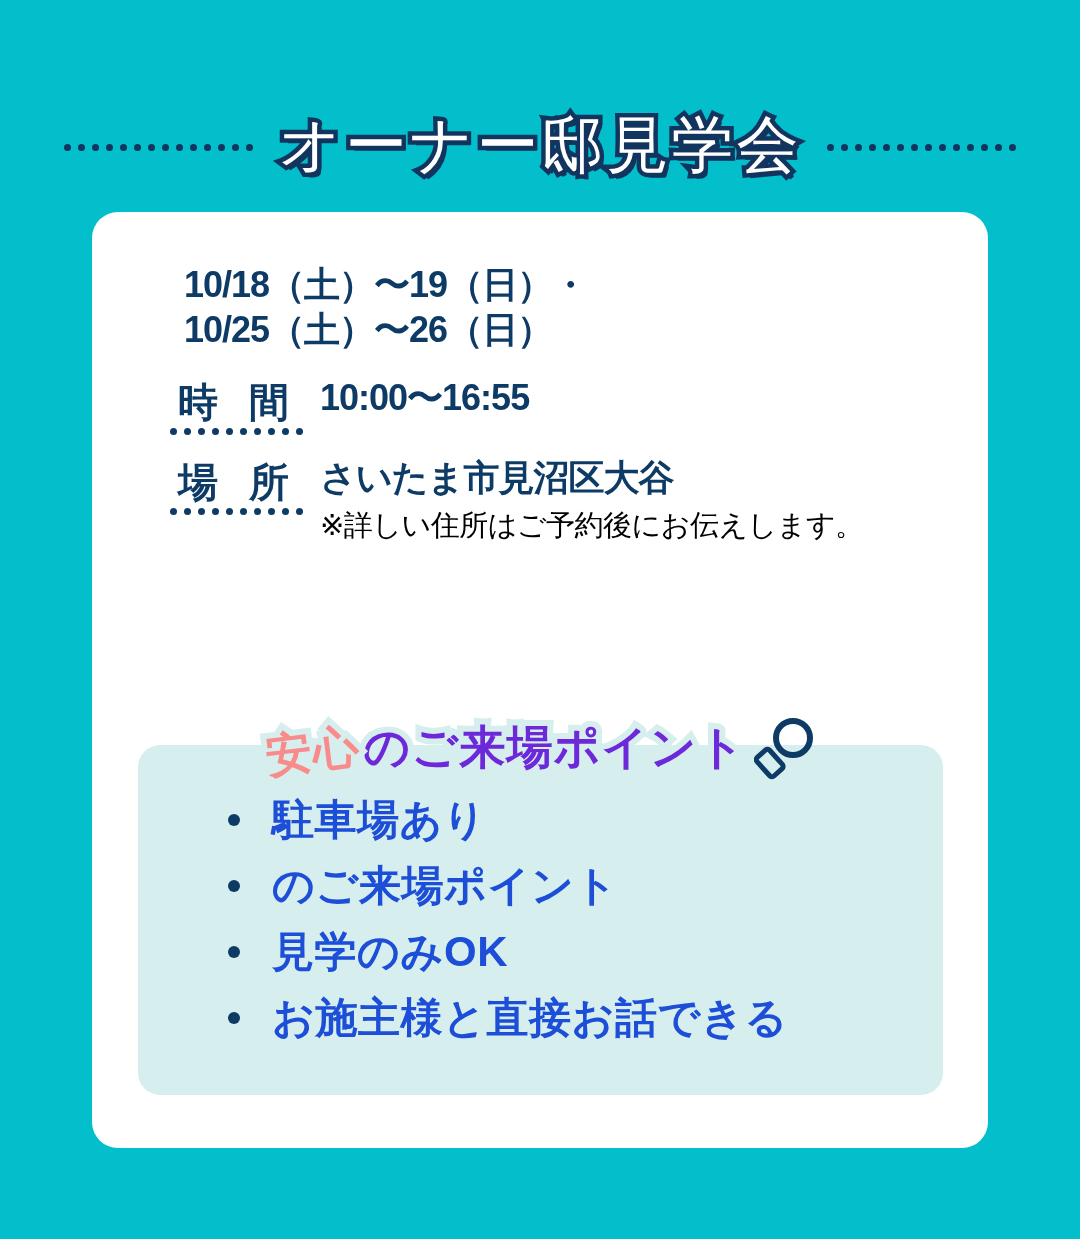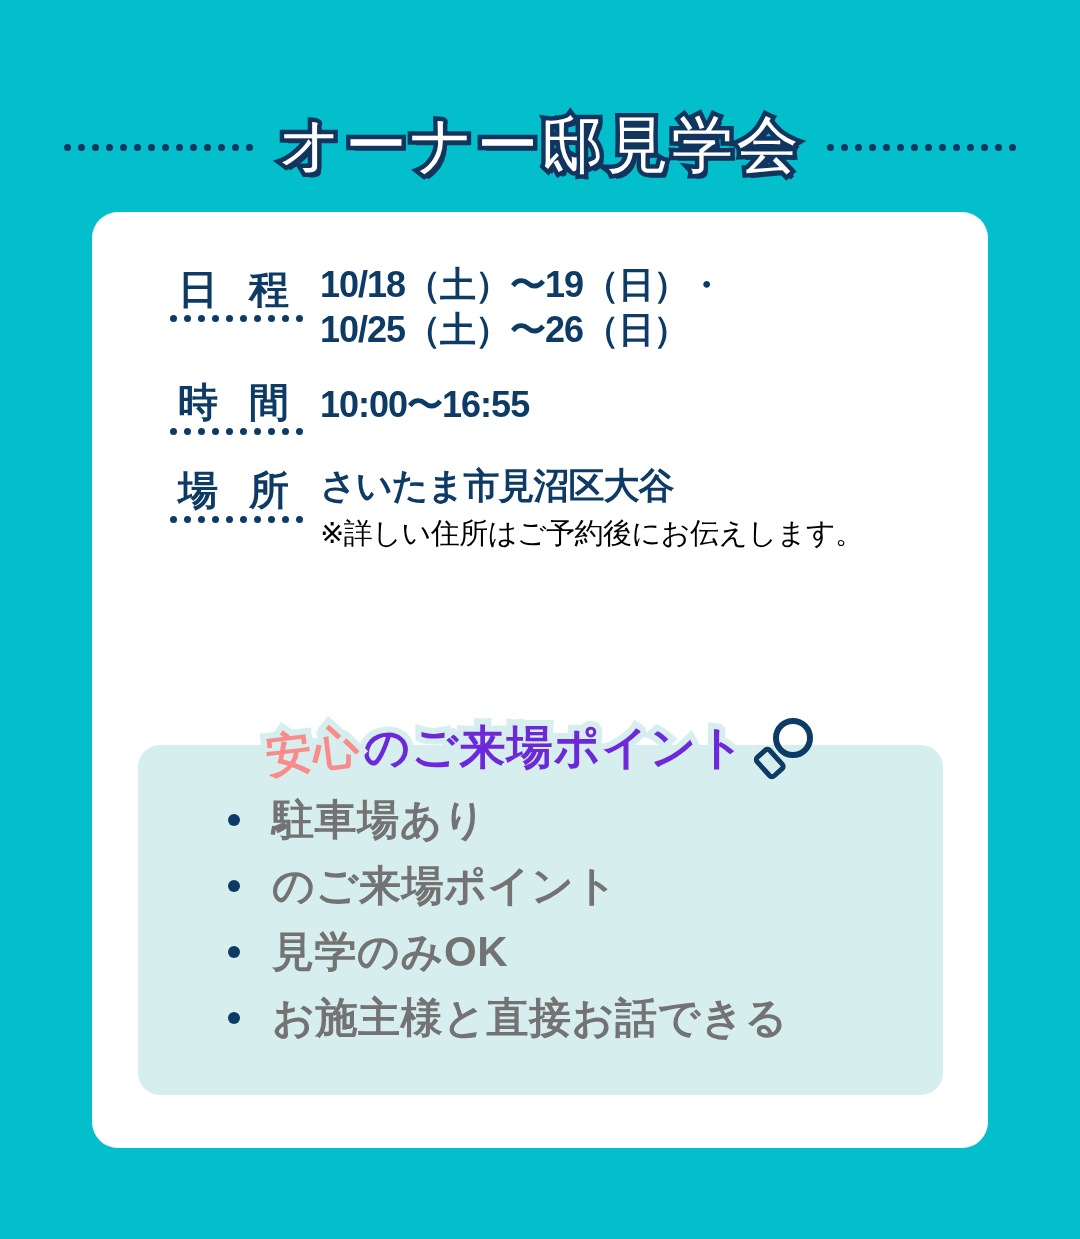--- a/index.html
+++ b/index.html
@@ -70,21 +70,21 @@
     position: absolute;
     left: 76px;
     top: 50px;
     width: 800px;
   }
   .info-row {
     display: flex;
     align-items: flex-start;
   }
   .info-row.row-date { margin-bottom: 22px; }
-  .info-row.row-time { margin-bottom: 28px; align-items: center; }
+  .info-row.row-time { margin-bottom: 20px; }
 
   .info-label {
     width: 136px;
     flex: 0 0 136px;
     padding-top: 6px;
   }
   .info-label .label-text {
     display: block;
     font-size: 40px;
     font-weight: 700;
@@ -180,21 +180,21 @@
     width: 805px;
     padding: 0;
     margin: 0;
     list-style: none;
   }
   .point-item {
     display: flex;
     align-items: center;
     font-size: 42px;
     font-weight: 700;
-    color: #737373;
+    color: #1d4ed8;
     line-height: 1;
     height: 66px;
     padding-left: 90px;
     letter-spacing: 0.5px;
     white-space: nowrap;
   }
   .point-bullet {
     width: 12px;
     height: 12px;
     border-radius: 50%;
@@ -240,35 +240,20 @@
       <span></span>
       <span></span>
   </div>
 </div>
 
 <div class="card">
 
   <div class="info-list">
 
     <div class="info-row row-date">
-      <div class="info-label">
-        <span class="label-text">日 程</span>
-        <span class="label-dots">
-          <span></span>
-            <span></span>
-            <span></span>
-            <span></span>
-            <span></span>
-          <span></span>
-            <span></span>
-            <span></span>
-            <span></span>
-            <span></span>
-        </span>
-      </div>
       <div class="info-value">
         <div class="value-line">10/18（土）〜19（日）・</div>
         <div class="value-line">10/25（土）〜26（日）</div>
       </div>
     </div>
 
     <div class="info-row row-time">
       <div class="info-label">
         <span class="label-text">時 間</span>
         <span class="label-dots">

